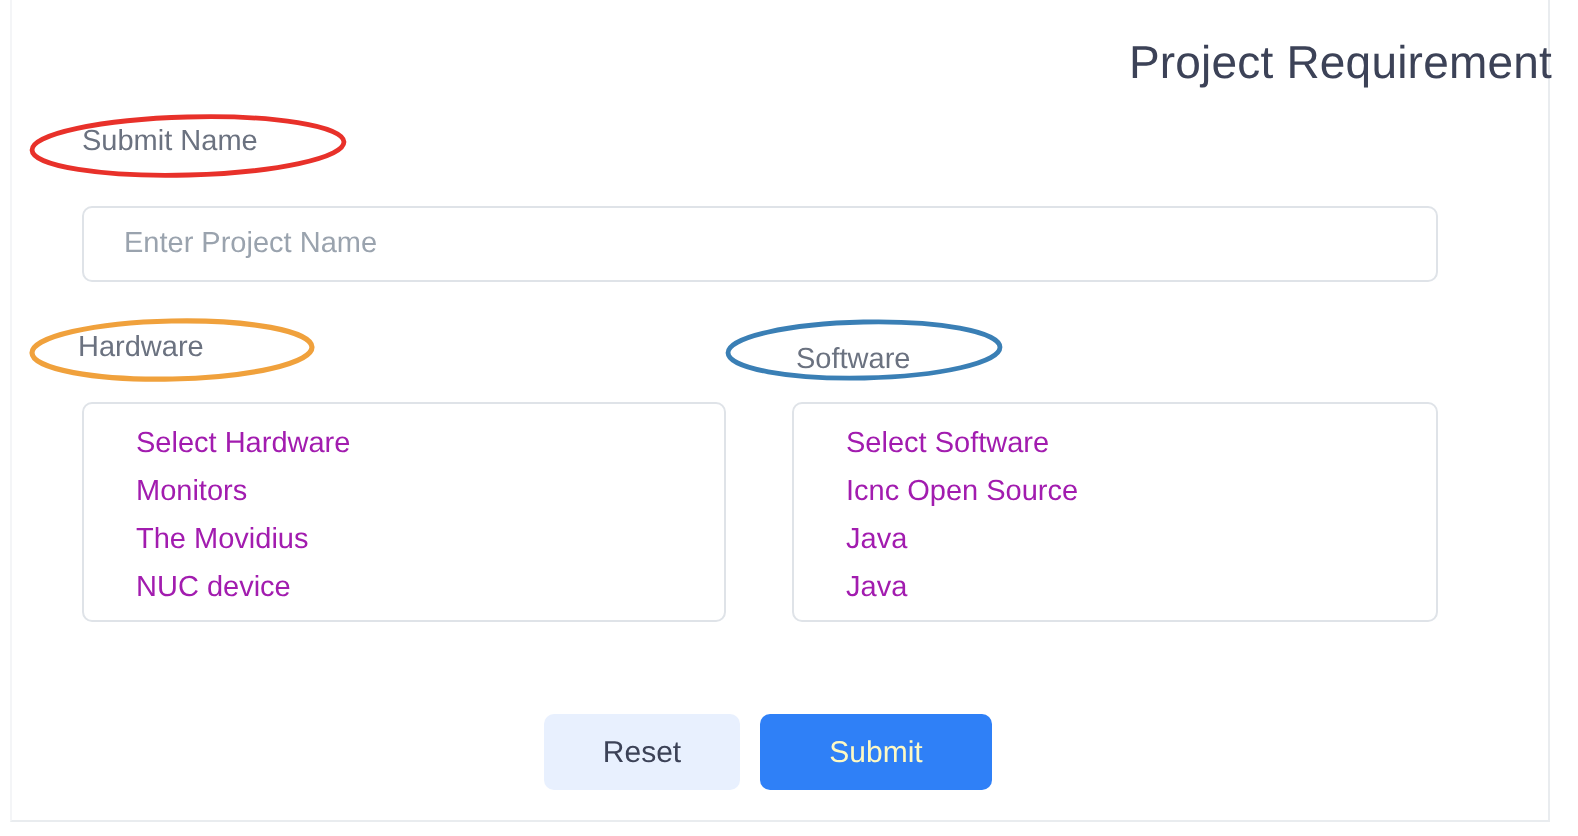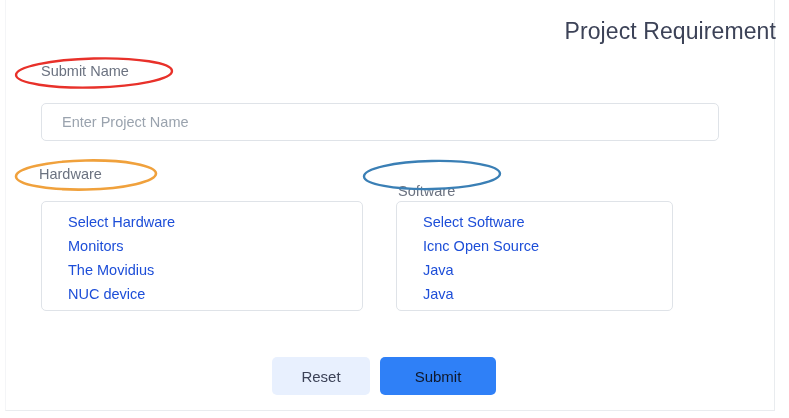--- a/index.html
+++ b/index.html
@@ -43,21 +43,21 @@
 
   
   .field-label {
     position: absolute;
     font-size: 14.5px;
     color: #6b7280;
     white-space: nowrap;
   }
   #label-project-name { left: 35px; top: 63px; }
   #label-hardware     { left: 33px; top: 166px; }
-  #label-software     { left: 392px; top: 183px; text-align: right; }
+  #label-software     { left: 392px; top: 172px; text-align: right; }
 
   
   #project-name-input {
     position: absolute;
     left: 35px;
     top: 103px;
     width: 678px;
     height: 38px;
     box-sizing: border-box;
     border: 1px solid #dfe3e8;
@@ -80,25 +80,25 @@
     top: 201px;
     height: 110px;
     box-sizing: border-box;
     border: 1px solid #dfe3e8;
     border-radius: 5px;
     background: #ffffff;
     overflow: hidden;
     padding-top: 8px;
   }
   #hardware-listbox { left: 35px; width: 322px; }
-  #software-listbox { left: 390px; width: 277px; }
+  #software-listbox { left: 390px; width: 323px; }
 
   .listbox-option {
     font-size: 14.5px;
-    color: #1d4ed8;
+    color: #a21caf;
     line-height: 24px;
     height: 24px;
     padding: 0 0 0 26px;
     white-space: nowrap;
     overflow: hidden;
   }
 
   
   .btn {
     position: absolute;
@@ -115,21 +115,21 @@
   #reset-button {
     left: 266px;
     width: 98px;
     background: #e8f0fe;
     color: #3c4257;
   }
   #submit-button {
     left: 374px;
     width: 116px;
     background: #2f80f7;
-    color: #0f172a;
+    color: #fef9c3;
   }
 
   
   .annotation-ellipse {
     position: absolute;
     pointer-events: none;
   }
 </style>
 </head>
 <body>

